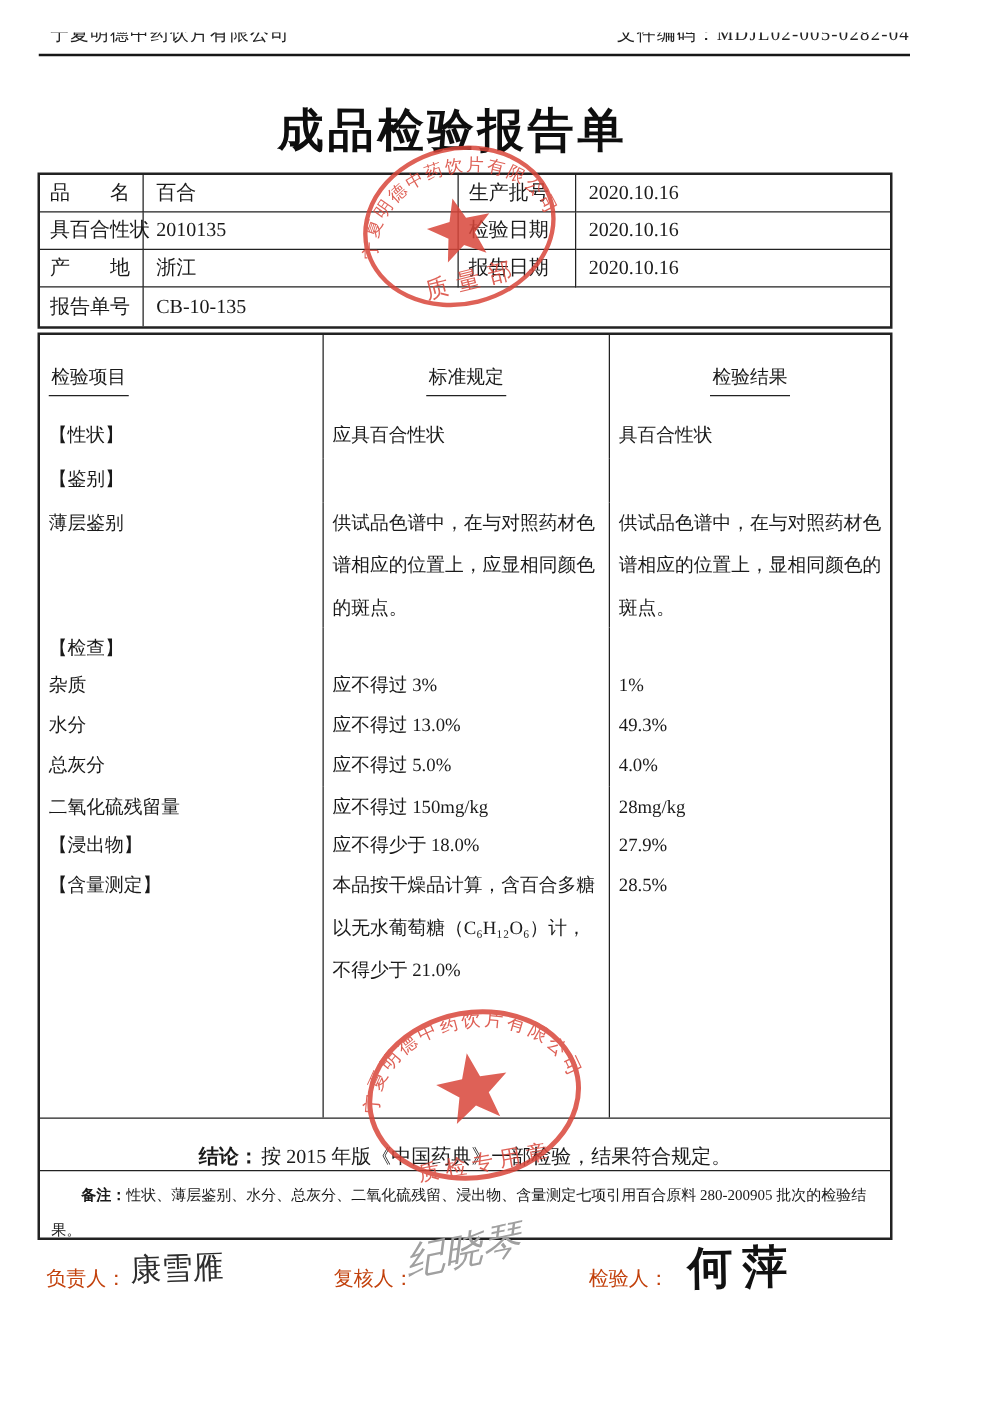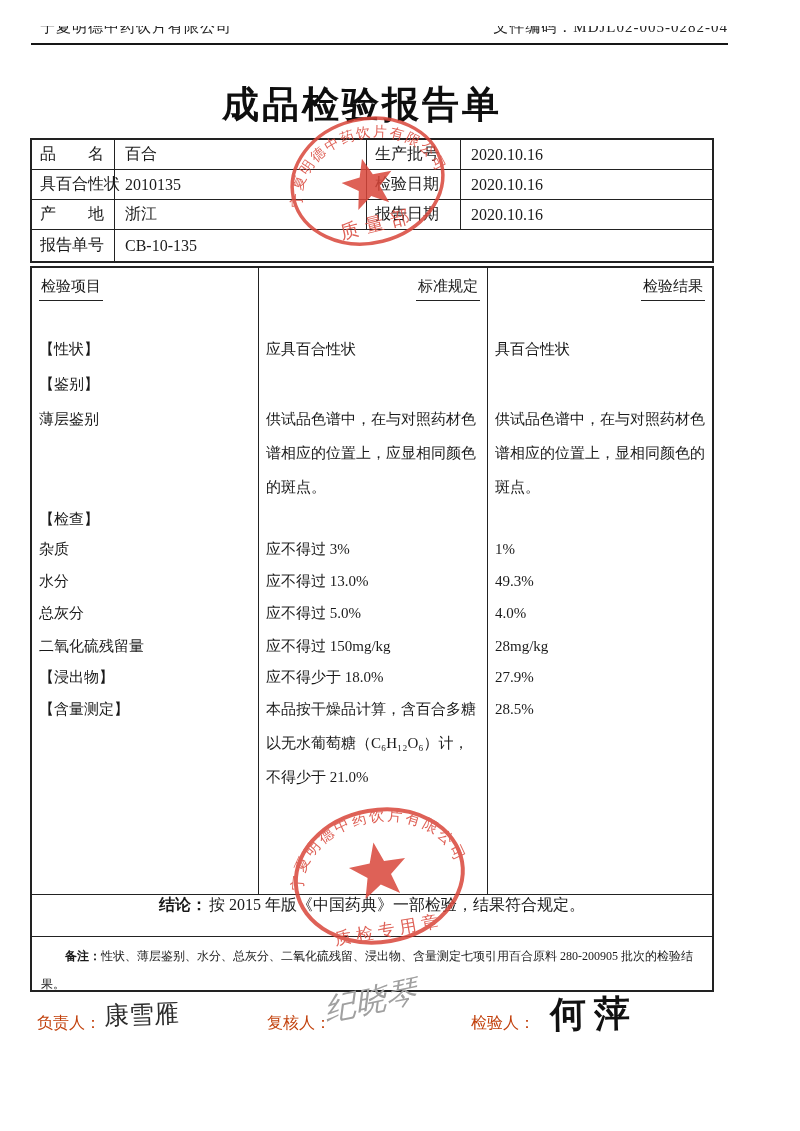--- a/index.html
+++ b/index.html
@@ -29,26 +29,26 @@
   .span3{grid-column:2/5;}
 
   
   .lower-table{position:absolute;left:30px;top:266px;width:684px;height:726px;
        border:2px solid #222;box-sizing:border-box;font-size:15px;}
   .insp-grid{display:grid;grid-template-columns:227px 229px 224px;
        grid-template-rows:64px 35px 35px 100px 30px 32px 32px 33px 31px 32px 1fr;
        height:627px;border-bottom:1px solid #222;box-sizing:border-box;}
   .tc{padding:0 7px;box-sizing:border-box;line-height:34px;overflow:hidden;}
   .tc.b1{border-right:1px solid #222;}
-  .tc.hd{padding-top:7px;line-height:22px;}
-  .tc.center{text-align:right;}
+  .tc.hd{padding-top:23px;line-height:22px;}
+  .tc.center{text-align:center;}
   .uline{display:inline-block;border-bottom:1px solid #222;padding:0 2px 3px 2px;}
 
   .conclusion-row{height:42px;border-bottom:1px solid #222;box-sizing:border-box;
-       display:flex;align-items:flex-start;justify-content:center;font-size:16px;}
+       display:flex;align-items:flex-end;justify-content:center;font-size:16px;}
   .conclusion-row b{margin-right:2px;}
   .note-row{padding:5px 9px 0 9px;font-size:12px;line-height:28px;text-indent:2em;}
   .note-row b{font-weight:bold;}
 
   
   .sig-label{position:absolute;font-size:16px;color:#c2410c;}
   .sig-name{position:absolute;font-family:"DejaVu Serif","Liberation Serif",serif;white-space:nowrap;}
   .sig-manager{left:104px;top:998px;font-size:25px;color:#2d2d2d;transform:rotate(-2deg);}
   .sig-reviewer{left:324px;top:980px;font-size:31px;color:#a0a0a0;font-style:italic;
        transform:rotate(-12deg) skewX(-6deg);font-weight:300;}

